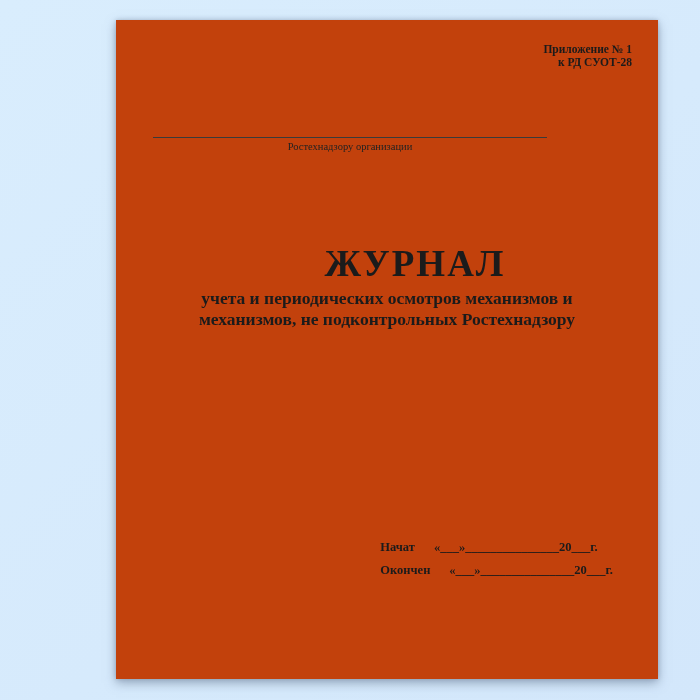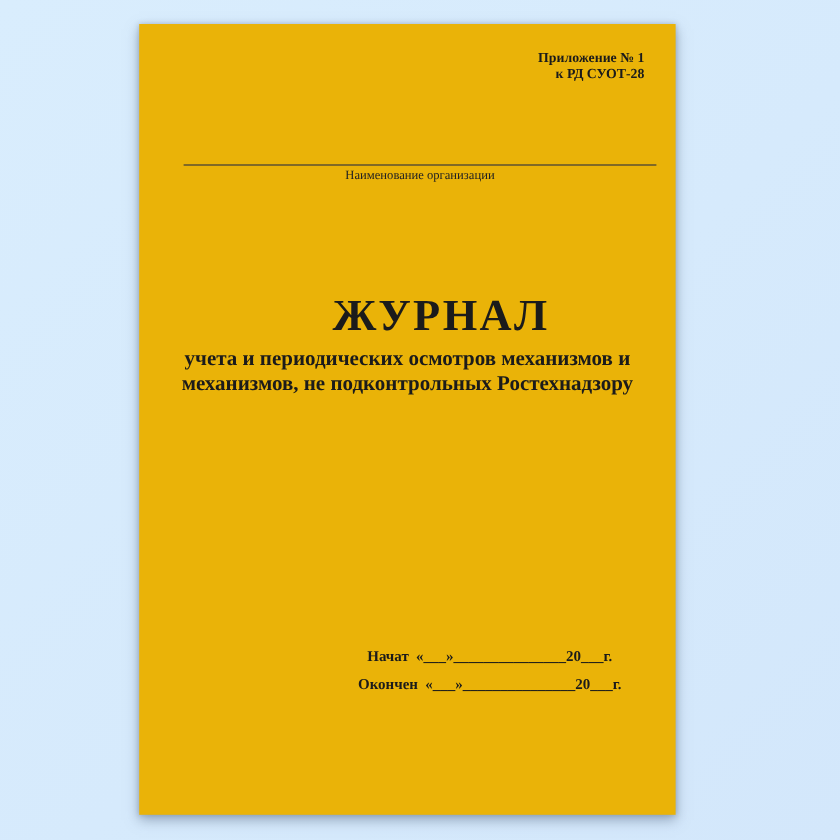--- a/index.html
+++ b/index.html
@@ -12,23 +12,23 @@
     position: relative;
     overflow: hidden;
     background: linear-gradient(135deg, #d9edfd 0%, #d6eafc 55%, #d3e7fb 100%);
     font-family: "Liberation Serif", serif;
     color: #1b1b1b;
   }
   .page {
     position: absolute;
     left: 116px;
     top: 20px;
-    width: 447px;
+    width: 542px;
     height: 659px;
-    background: #eab308;
+    background: #c2410c;
     box-shadow: 0 4px 10px rgba(96, 114, 140, 0.55), 0 0 4px rgba(96, 114, 140, 0.35);
   }
   .top-note {
     position: absolute;
     top: 23px;
     right: 26px;
     text-align: right;
     font-weight: bold;
     font-size: 11.5px;
     line-height: 13px;
@@ -75,42 +75,42 @@
     line-height: 21px;
   }
   .dates {
     position: absolute;
     top: 521px;
     right: 45px;
     text-align: right;
   }
   .date-row {
     display: flex;
-    justify-content: center;
-    gap: 6px;
+    justify-content: flex-start;
+    gap: 19px;
     font-weight: bold;
     font-size: 12.5px;
     line-height: 13px;
     margin-bottom: 10px;
     white-space: pre;
   }
 </style>
 </head>
 <body>
 
 <div class="page">
 
   <div class="top-note">
     <div>Приложение № 1</div>
     <div>к РД СУОТ-28</div>
   </div>
 
   <div class="org-block">
     <div class="org-line"></div>
-    <div class="org-caption">Наименование организации</div>
+    <div class="org-caption">Ростехнадзору организации</div>
   </div>
 
   <div class="title">ЖУРНАЛ</div>
 
   <div class="subtitle">
     <div>учета и периодических осмотров механизмов и</div>
     <div>механизмов, не подконтрольных Ростехнадзору</div>
   </div>
 
   <div class="dates">

